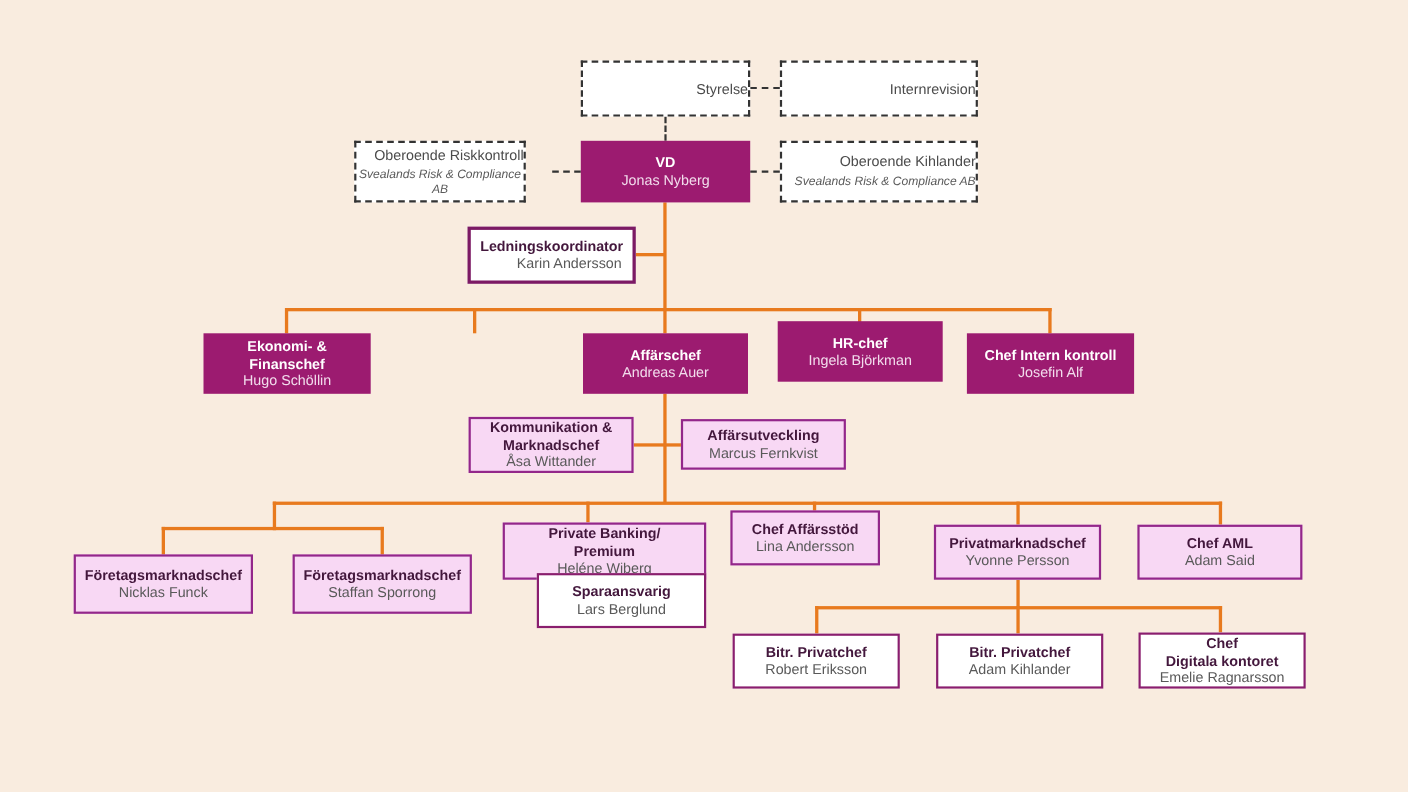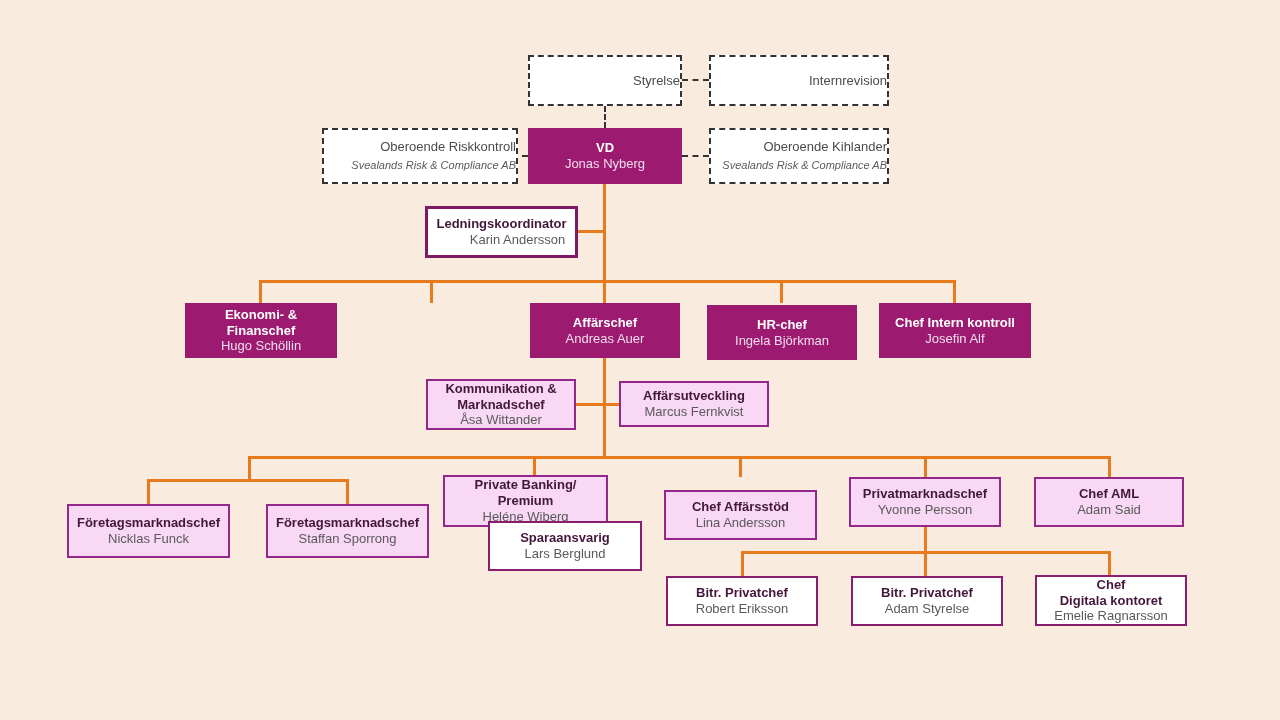--- a/index.html
+++ b/index.html
@@ -79,21 +79,21 @@
   <div class="vline" style="left:924px;top:551px;height:25px"></div>
   <div class="vline" style="left:1108px;top:551px;height:24px"></div>
 
   <div class="node dashedbox" style="left:528px;top:55px;width:154px;height:51px">
     <div class="title">Styrelse</div>
   </div>
   <div class="node dashedbox" style="left:709px;top:55px;width:180px;height:51px">
     <div class="title">Internrevision</div>
   </div>
 
-  <div class="node dashedbox" style="left:322px;top:128px;width:196px;height:56px">
+  <div class="node dashedbox" style="left:322px;top:128px;width:156px;height:56px">
     <div class="title">Oberoende Riskkontroll</div>
     <div class="subtitle">Svealands Risk &amp; Compliance AB</div>
   </div>
   <div class="node magenta" style="left:528px;top:128px;width:154px;height:56px">
     <div class="title">VD</div>
     <div class="name">Jonas Nyberg</div>
   </div>
   <div class="node dashedbox" style="left:709px;top:128px;width:180px;height:56px">
     <div class="title">Oberoende Kihlander</div>
     <div class="subtitle">Svealands Risk &amp; Compliance AB</div>
@@ -106,21 +106,21 @@
 
   <div class="node magenta" style="left:185px;top:303px;width:152px;height:55px">
     <div class="title">Ekonomi- &amp;
 Finanschef</div>
     <div class="name">Hugo Schöllin</div>
   </div>
   <div class="node magenta" style="left:530px;top:303px;width:150px;height:55px">
     <div class="title">Affärschef</div>
     <div class="name">Andreas Auer</div>
   </div>
-  <div class="node magenta" style="left:707px;top:305px;width:150px;height:55px">
+  <div class="node magenta" style="left:707px;top:292px;width:150px;height:55px">
     <div class="title">HR-chef</div>
     <div class="name">Ingela Björkman</div>
   </div>
   <div class="node magenta" style="left:879px;top:303px;width:152px;height:55px">
     <div class="title">Chef Intern kontroll</div>
     <div class="name">Josefin Alf</div>
   </div>
 
   <div class="node pink" style="left:426px;top:379px;width:150px;height:51px">
     <div class="title">Kommunikation &amp;
@@ -133,49 +133,49 @@
   </div>
 
   <div class="node pink" style="left:67px;top:504px;width:163px;height:54px">
     <div class="title">Företagsmarknadschef</div>
     <div class="name">Nicklas Funck</div>
   </div>
   <div class="node pink" style="left:266px;top:504px;width:163px;height:54px">
     <div class="title">Företagsmarknadschef</div>
     <div class="name">Staffan Sporrong</div>
   </div>
-  <div class="node pink" style="left:443px;top:475px;width:165px;height:52px">
+  <div class="node pink" style="left:457px;top:475px;width:185px;height:52px">
     <div class="title">Private Banking/
 Premium</div>
     <div class="name">Heléne Wiberg</div>
   </div>
   <div class="node whitebox overlap" style="left:488px;top:521px;width:154px;height:50px">
     <div class="title">Sparaansvarig</div>
     <div class="name">Lars Berglund</div>
   </div>
-  <div class="node pink" style="left:664px;top:490px;width:153px;height:50px">
+  <div class="node pink" style="left:664px;top:464px;width:136px;height:50px">
     <div class="title">Chef Affärsstöd</div>
     <div class="name">Lina Andersson</div>
   </div>
   <div class="node pink" style="left:849px;top:477px;width:152px;height:50px">
     <div class="title">Privatmarknadschef</div>
     <div class="name">Yvonne Persson</div>
   </div>
   <div class="node pink" style="left:1034px;top:477px;width:150px;height:50px">
     <div class="title">Chef AML</div>
     <div class="name">Adam Said</div>
   </div>
 
   <div class="node whitebox" style="left:666px;top:576px;width:152px;height:50px">
     <div class="title">Bitr. Privatchef</div>
     <div class="name">Robert Eriksson</div>
   </div>
   <div class="node whitebox" style="left:851px;top:576px;width:152px;height:50px">
     <div class="title">Bitr. Privatchef</div>
-    <div class="name">Adam Styrelse</div>
+    <div class="name">Adam Kihlander</div>
   </div>
   <div class="node whitebox" style="left:1035px;top:575px;width:152px;height:51px">
     <div class="title">Chef
 Digitala kontoret</div>
     <div class="name">Emelie Ragnarsson</div>
   </div>
 
 </div>
 
 </body></html>

